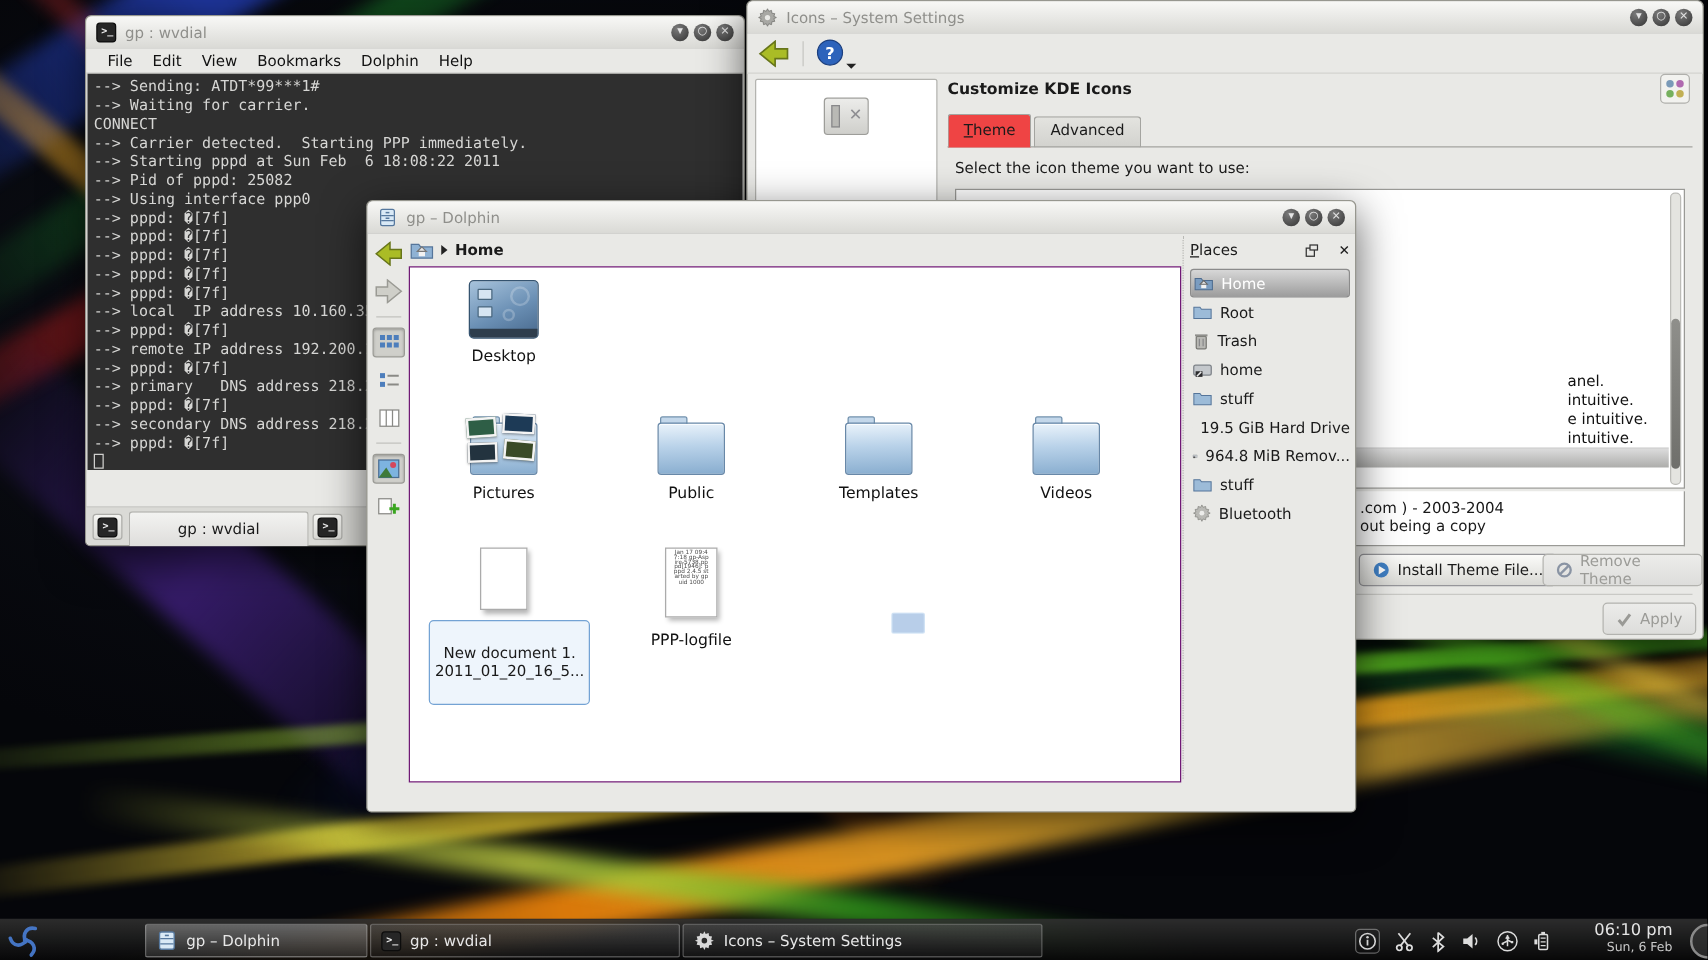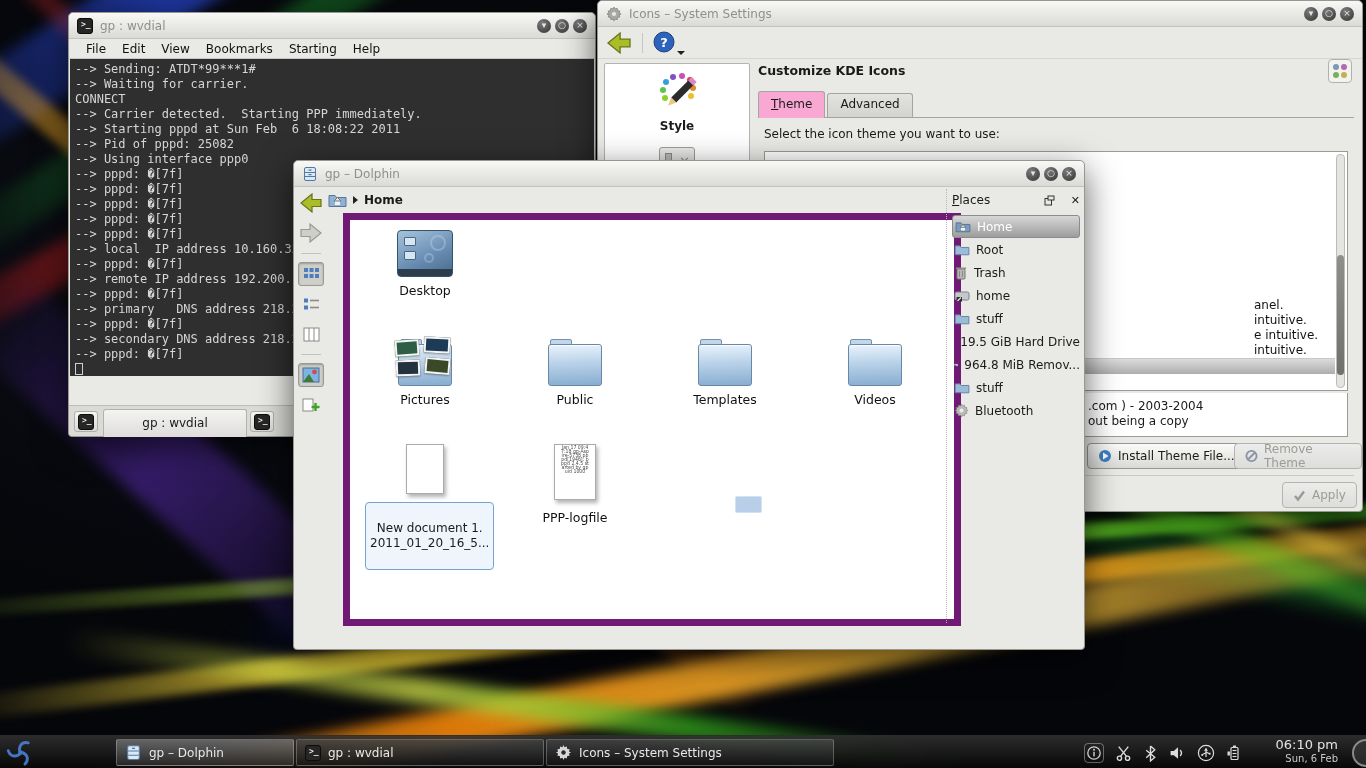--- a/index.html
+++ b/index.html
@@ -86,21 +86,21 @@
         border:1px solid #9d9d99;border-radius:3px;position:relative;}
   .hwicon i{position:absolute;left:5px;top:5px;width:7px;height:18px;background:#b9b9b5;border:1px solid #88888a;}
   .hwicon b{position:absolute;right:4px;top:6px;color:#8f8f93;font-size:13px;font-weight:bold;}
   .sysmain-h{position:absolute;left:160px;top:62px;font-weight:bold;font-size:12.5px;}
   .modicon{position:absolute;right:10px;top:58px;width:24px;height:24px;background:#f2f2ef;
         border:1px solid #b0b0ac;border-radius:4px;}
   .modicon i{position:absolute;width:6px;height:6px;border-radius:50%;}
   .tabs{position:absolute;left:160px;top:92px;height:25px;display:flex;}
   .tab{padding:3px 12px 0;border:1px solid #a4a4a0;border-bottom:none;border-radius:3px 3px 0 0;
         background:linear-gradient(#e3e3df,#d2d2ce);margin-right:2px;height:25px;}
-  .tab.active{background:#f9a8d4;height:27px;margin-top:-2px;padding-top:5px;z-index:2;}
+  .tab.active{background:#ef4444;height:27px;margin-top:-2px;padding-top:5px;z-index:2;}
   .tabframe{position:absolute;left:160px;right:8px;top:116px;bottom:44px;border-top:1px solid #a4a4a0;}
   .instruction{position:absolute;left:166px;top:126px;}
   .themelist{position:absolute;left:166px;right:14px;top:150px;height:240px;background:#fff;
         border:1px solid #9a9a96;}
   .tl-frag{position:absolute;left:489px;width:240px;line-height:15px;color:#111;}
   .tl-selrow{position:absolute;left:1px;right:12px;top:206px;height:16px;
         background:linear-gradient(#dcdcdc,#adadab);border-top:1px solid #c8c8c8;}
   .tl-scroll{position:absolute;right:2px;top:2px;bottom:2px;width:9px;background:#e4e4e0;border:1px solid #bcbcb8;border-radius:4px;}
   .tl-thumb{position:absolute;left:0;right:0;top:100px;height:120px;background:linear-gradient(#8f8f8b,#6f6f6b);border-radius:4px;}
   .descbox{position:absolute;left:166px;right:14px;top:392px;height:44px;background:#fff;border:1px solid #9a9a96;border-top:none;}
@@ -113,21 +113,21 @@
 
   
   .dol{left:293px;top:160px;width:792px;height:490px;}
   .dtool{position:absolute;left:2px;top:30px;width:30px;display:flex;flex-direction:column;align-items:center;gap:6px;}
   .dtool .vbtn{width:26px;height:24px;display:flex;align-items:center;justify-content:center;border-radius:3px;}
   .dtool .vsep{width:20px;border-top:1px solid #c2c2be;margin:2px 0;}
   .crumbrow{position:absolute;left:34px;top:29px;height:20px;display:flex;align-items:center;gap:6px;}
   .crumb-arrow{width:0;height:0;border-left:5px solid #222;border-top:4px solid transparent;border-bottom:4px solid transparent;}
   .crumb-label{font-weight:bold;}
   .dview{position:absolute;left:33px;top:52px;width:618px;height:413px;background:#fff;
-        border:7px solid #701a75;margin-left:16px;}
+        border:1px solid #701a75;}
   .ditem{position:absolute;width:120px;text-align:center;}
   .ilabel{margin-top:6px;font-size:12.5px;color:#111;}
 
   .folder{position:relative;width:54px;height:42px;margin:4px auto 0;}
   .folder .tabp{position:absolute;left:2px;top:-5px;width:22px;height:9px;background:#c3d7ea;
         border:1px solid #7191ad;border-radius:2px 2px 0 0;}
   .folder .bodyp{position:absolute;inset:0;background:linear-gradient(178deg,#eaf3fb 0%,#b9d2e9 45%,#88adcf 100%);
         border:1px solid #6888a8;border-radius:3px;box-shadow:inset 0 1px 0 rgba(255,255,255,.8);}
   .thumb{position:absolute;background:#3c5e82;border:2px solid #f4f4f4;box-shadow:0 1px 2px rgba(0,0,0,.35);}
 
@@ -208,21 +208,21 @@
         <span class="wbtn">▾</span>
         <span class="wbtn">○</span>
         <span class="wbtn">×</span>
       </span>
     </div>
     <div class="menubar">
       <span>File</span>
       <span>Edit</span>
       <span>View</span>
       <span>Bookmarks</span>
-      <span>Starting</span>
+      <span>Dolphin</span>
       <span>Help</span>
     </div>
     <div class="termbody"><div>--&gt; Sending: ATDT*99***1#</div><div>--&gt; Waiting for carrier.</div><div>CONNECT</div><div>--&gt; Carrier detected.  Starting PPP immediately.</div><div>--&gt; Starting pppd at Sun Feb  6 18:08:22 2011</div><div>--&gt; Pid of pppd: 25082</div><div>--&gt; Using interface ppp0</div><div>--&gt; pppd: �[7f]</div><div>--&gt; pppd: �[7f]</div><div>--&gt; pppd: �[7f]</div><div>--&gt; pppd: �[7f]</div><div>--&gt; pppd: �[7f]</div><div>--&gt; local  IP address 10.160.35.</div><div>--&gt; pppd: �[7f]</div><div>--&gt; remote IP address 192.200.1.</div><div>--&gt; pppd: �[7f]</div><div>--&gt; primary   DNS address 218.24</div><div>--&gt; pppd: �[7f]</div><div>--&gt; secondary DNS address 218.24</div><div>--&gt; pppd: �[7f]</div><div><span class="cursorblk"></span></div></div>
     <div class="ktabbar">
       <span class="ktbtn raisedbtn" style="left:5px;">
         <span class="termicon">
             <b>&gt;_</b>
           </span>
       </span>
       <span class="ktab">gp : wvdial</span>
@@ -255,38 +255,20 @@
       <span style="position:relative;width:30px;height:24px;">
         <svg width="22" height="22" viewBox="0 0 22 22">
           <circle cx="11" cy="11" r="10" fill="#2d63bb" stroke="#1c3f7e"></circle>
           <text x="11" y="16" text-anchor="middle" font-size="13" font-weight="bold" fill="#fff" font-family="DejaVu Sans">?</text>
         </svg>
         <span style="position:absolute;right:-2px;bottom:0;width:0;height:0;border-top:4px solid #222;border-left:4px solid transparent;border-right:4px solid transparent;"></span>
       </span>
     </div>
 
     <div class="sidebox">
-      <div class="styleitem">
-        <svg width="44" height="40" viewBox="0 0 44 40">
-          <circle cx="10" cy="26" r="3" fill="#8ed12e"></circle>
-            <circle cx="8" cy="18" r="3" fill="#5bc44e"></circle>
-          <circle cx="11" cy="10" r="3" fill="#2fa3d8"></circle>
-            <circle cx="18" cy="5" r="3" fill="#8050c8"></circle>
-          <circle cx="27" cy="4" r="3" fill="#c84fb4"></circle>
-            <circle cx="35" cy="8" r="3" fill="#e03c3c"></circle>
-          <circle cx="38" cy="16" r="3" fill="#e08a2a"></circle>
-            <circle cx="36" cy="24" r="3" fill="#e6c32a"></circle>
-          <g transform="rotate(45 24 22)">
-            <rect x="21" y="4" width="7" height="26" fill="#2b2b2b"></rect>
-            <rect x="21" y="1" width="7" height="5" fill="#d887c8"></rect>
-            <polygon points="21,30 28,30 24.5,38" fill="#e8c87a"></polygon>
-          </g>
-        </svg>
-        <div class="stylelabel">Style</div>
-      </div>
       <div class="hwicon">
           <i></i>
           <b>✕</b>
         </div>
     </div>
 
     <div class="sysmain-h">Customize KDE Icons</div>
     <div class="modicon">
       <i style="left:4px;top:4px;background:#7a9ab8;"></i>
         <i style="right:4px;top:4px;background:#b06ab0;"></i>

